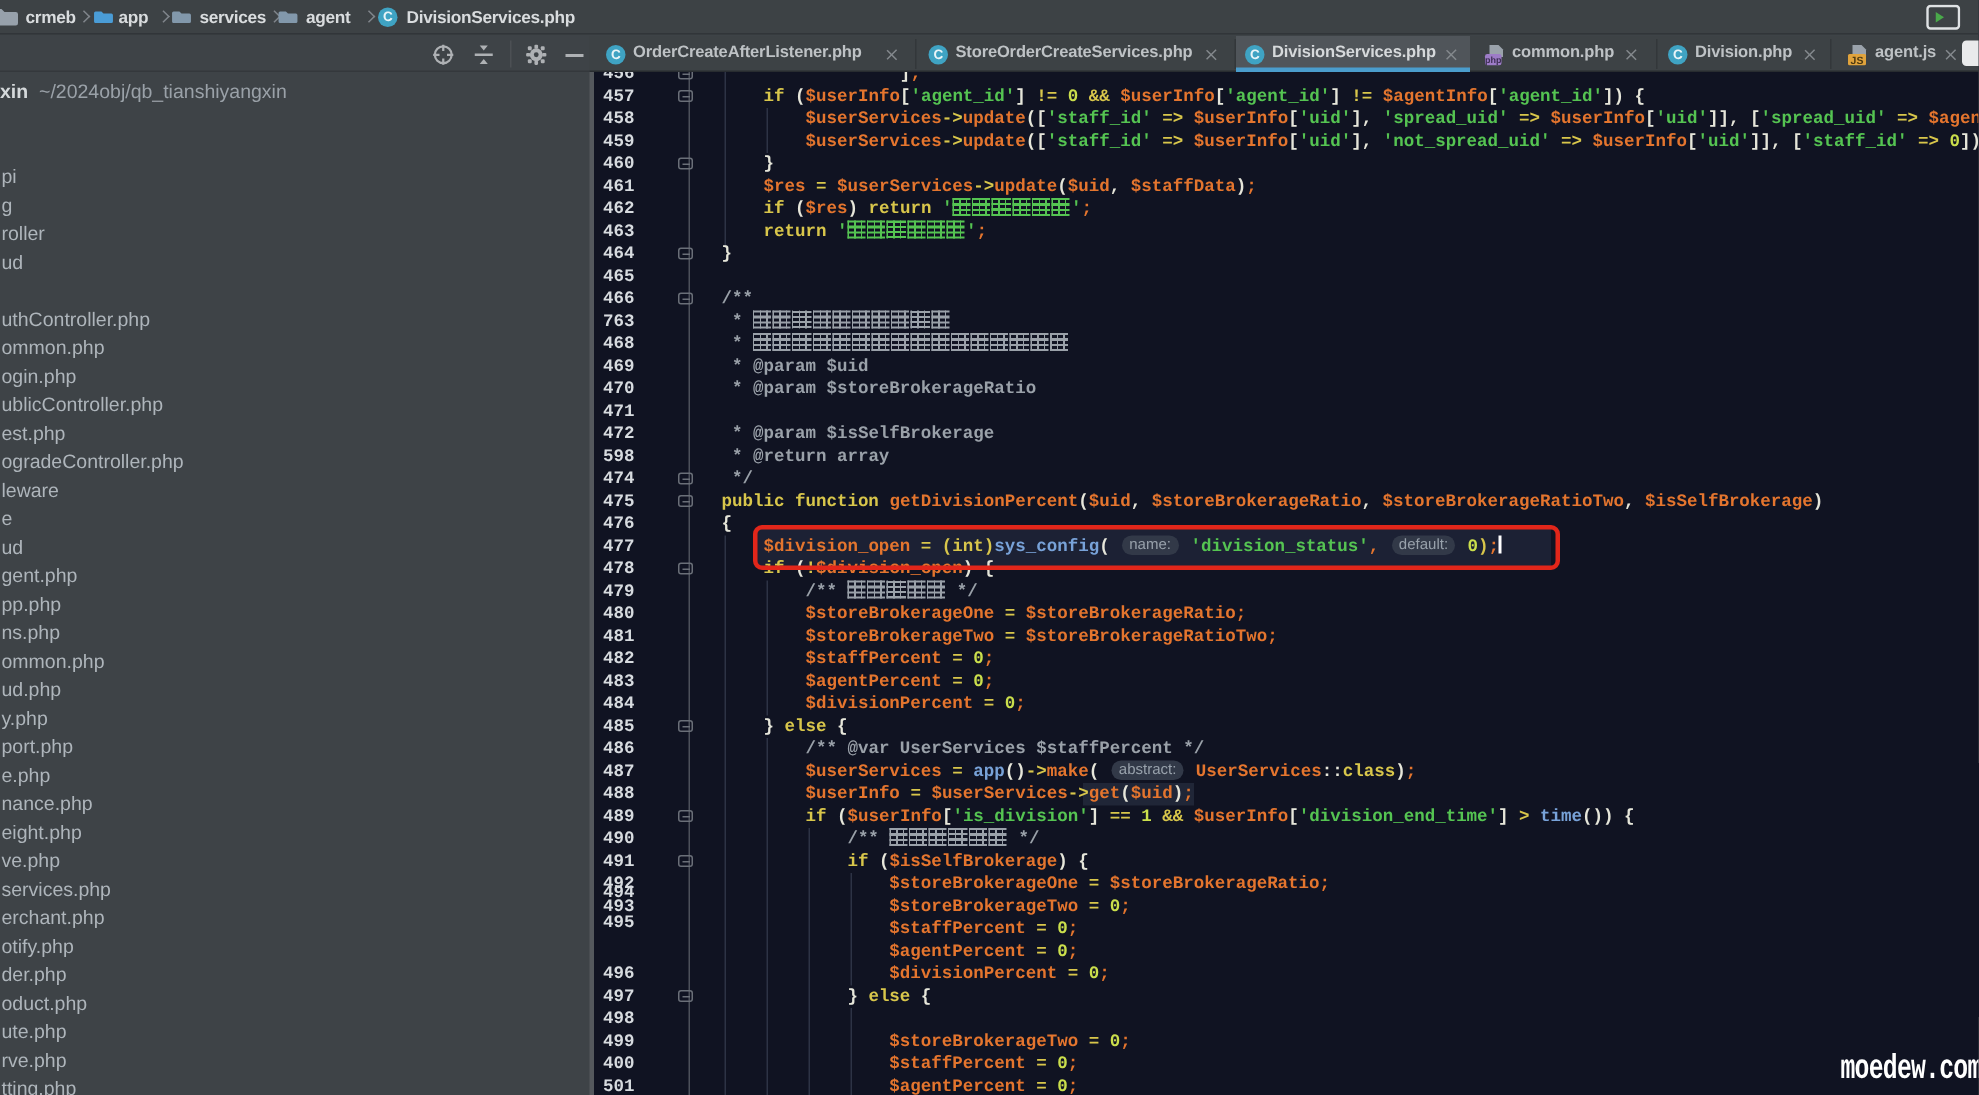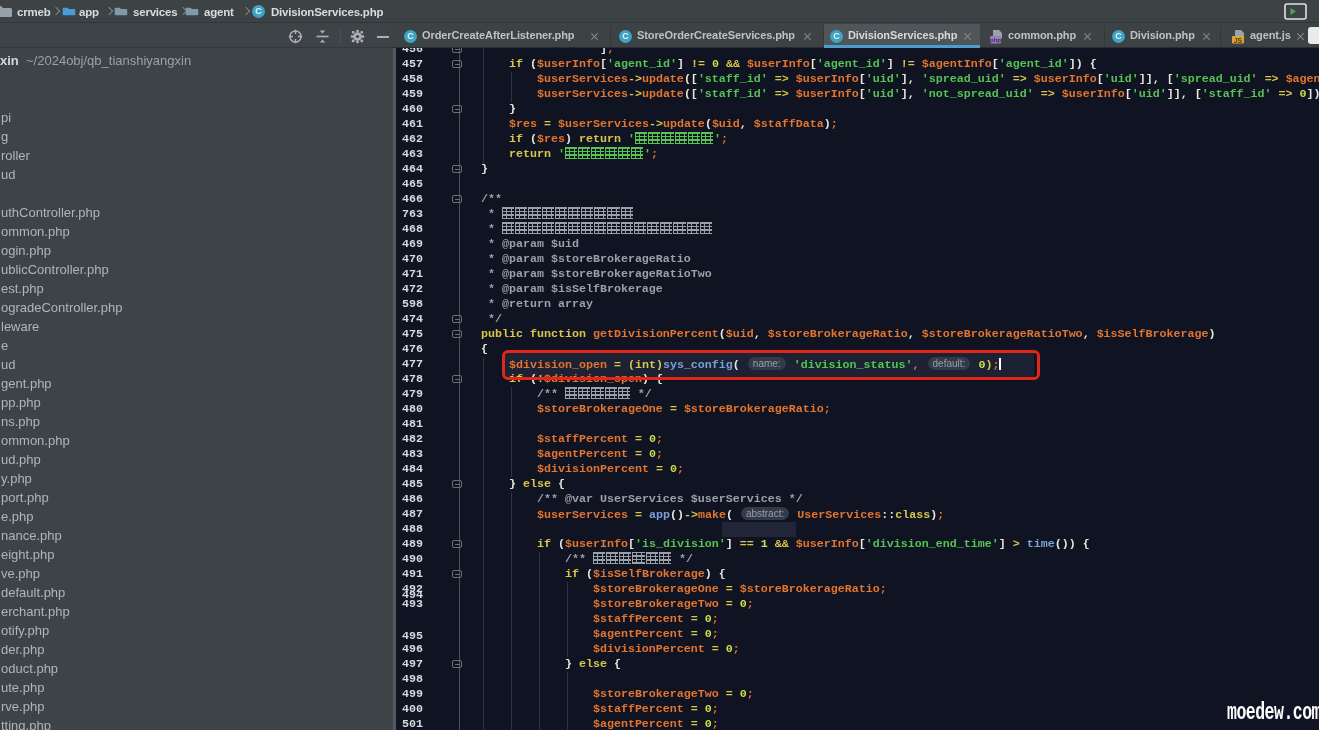--- a/index.html
+++ b/index.html
@@ -118,21 +118,21 @@
     <div class="trow" style="top:371px">pp.php</div>
     <div class="trow" style="top:390px">ns.php</div>
     <div class="trow" style="top:409px">ommon.php</div>
     <div class="trow" style="top:428px">ud.php</div>
     <div class="trow" style="top:447px">y.php</div>
     <div class="trow" style="top:466px">port.php</div>
     <div class="trow" style="top:485px">e.php</div>
     <div class="trow" style="top:504px">nance.php</div>
     <div class="trow" style="top:523px">eight.php</div>
     <div class="trow" style="top:542px">ve.php</div>
-    <div class="trow" style="top:561px">default.php</div>
+    <div class="trow" style="top:561px">services.php</div>
     <div class="trow" style="top:580px">erchant.php</div>
     <div class="trow" style="top:599px">otify.php</div>
     <div class="trow" style="top:618px">der.php</div>
     <div class="trow" style="top:637px">oduct.php</div>
     <div class="trow" style="top:656px">ute.php</div>
     <div class="trow" style="top:675px">rve.php</div>
     <div class="trow" style="top:694px">tting.php</div>
   </div>
   <div id="tabbar" class="abs">
     <div class="tab" style="left:0;width:217px">
@@ -215,66 +215,67 @@
       <div class="ln" style="top:144px"><span class="w">    </span><span class="c">/**</span></div>
       <div class="num" style="top:159px">763</div>
       <div class="ln" style="top:159px"><span class="w">     </span><span class="c">* </span><i class="cn" style="color:#9aa1a9"></i><i class="cn" style="color:#9aa1a9"></i><i class="cn" style="color:#9aa1a9"></i><i class="cn" style="color:#9aa1a9"></i><i class="cn" style="color:#9aa1a9"></i><i class="cn" style="color:#9aa1a9"></i><i class="cn" style="color:#9aa1a9"></i><i class="cn" style="color:#9aa1a9"></i><i class="cn" style="color:#9aa1a9"></i><i class="cn" style="color:#9aa1a9"></i></div>
       <div class="num" style="top:174px">468</div>
       <div class="ln" style="top:174px"><span class="w">     </span><span class="c">* </span><i class="cn" style="color:#9aa1a9"></i><i class="cn" style="color:#9aa1a9"></i><i class="cn" style="color:#9aa1a9"></i><i class="cn" style="color:#9aa1a9"></i><i class="cn" style="color:#9aa1a9"></i><i class="cn" style="color:#9aa1a9"></i><i class="cn" style="color:#9aa1a9"></i><i class="cn" style="color:#9aa1a9"></i><i class="cn" style="color:#9aa1a9"></i><i class="cn" style="color:#9aa1a9"></i><i class="cn" style="color:#9aa1a9"></i><i class="cn" style="color:#9aa1a9"></i><i class="cn" style="color:#9aa1a9"></i><i class="cn" style="color:#9aa1a9"></i><i class="cn" style="color:#9aa1a9"></i><i class="cn" style="color:#9aa1a9"></i></div>
       <div class="num" style="top:189px">469</div>
       <div class="ln" style="top:189px"><span class="w">     </span><span class="c">* @param $uid</span></div>
       <div class="num" style="top:204px">470</div>
       <div class="ln" style="top:204px"><span class="w">     </span><span class="c">* @param $storeBrokerageRatio</span></div>
       <div class="num" style="top:219px">471</div>
-      <div class="ln" style="top:219px"><span class="w">     </span><span class="c">* @param $storeBrokerageRatioTwo</span></div>
       <div class="num" style="top:234px">472</div>
       <div class="ln" style="top:234px"><span class="w">     </span><span class="c">* @param $isSelfBrokerage</span></div>
       <div class="num" style="top:249px">598</div>
       <div class="ln" style="top:249px"><span class="w">     </span><span class="c">* @return array</span></div>
       <div class="num" style="top:264px">474</div>
       <div class="ln" style="top:264px"><span class="w">     </span><span class="c">*/</span></div>
       <div class="num" style="top:279px">475</div>
       <div class="ln" style="top:279px"><span class="w">    </span><span class="y">public function</span><span class="w"> </span><span class="o">getDivisionPercent</span><span class="w">(</span><span class="o">$uid</span><span class="w">, </span><span class="o">$storeBrokerageRatio</span><span class="w">, </span><span class="o">$storeBrokerageRatioTwo</span><span class="w">, </span><span class="o">$isSelfBrokerage</span><span class="w">)</span></div>
       <div class="num" style="top:294px">476</div>
       <div class="ln" style="top:294px"><span class="w">    </span><span class="w">{</span></div>
       <div class="num" style="top:309px">477</div>
       <div class="ln" style="top:309px"><span class="w">        </span><span class="o">$division_open</span><span class="w"> </span><span class="y">=</span><span class="w"> </span><span class="y">(int)</span><span class="b">sys_config</span><span class="w">( </span><span class="pill">name:</span><span class="w"> </span><span class="g">'division_status'</span><span class="o">,</span><span class="w"> </span><span class="pill">default:</span><span class="w"> </span><span class="n">0</span><span class="y">)</span><span class="o">;</span><span id="caret"></span></div>
       <div class="num" style="top:324px">478</div>
       <div class="ln" style="top:324px"><span class="w">        </span><span class="y">if</span><span class="w"> (</span><span class="y">!</span><span class="o">$division_open</span><span class="w">) {</span></div>
       <div class="num" style="top:339px">479</div>
       <div class="ln" style="top:339px"><span class="w">            </span><span class="c">/** </span><i class="cn" style="color:#9aa1a9"></i><i class="cn" style="color:#9aa1a9"></i><i class="cn" style="color:#9aa1a9"></i><i class="cn" style="color:#9aa1a9"></i><i class="cn" style="color:#9aa1a9"></i><span class="c"> */</span></div>
       <div class="num" style="top:354px">480</div>
       <div class="ln" style="top:354px"><span class="w">            </span><span class="o">$storeBrokerageOne</span><span class="w"> </span><span class="y">=</span><span class="w"> </span><span class="o">$storeBrokerageRatio</span><span class="o">;</span></div>
       <div class="num" style="top:369px">481</div>
+      <div class="ln" style="top:369px"><span class="w">            </span><span class="o">$storeBrokerageTwo</span><span class="w"> </span><span class="y">=</span><span class="w"> </span><span class="o">$storeBrokerageRatioTwo</span><span class="o">;</span></div>
       <div class="num" style="top:384px">482</div>
       <div class="ln" style="top:384px"><span class="w">            </span><span class="o">$staffPercent</span><span class="w"> </span><span class="y">=</span><span class="w"> </span><span class="n">0</span><span class="o">;</span></div>
       <div class="num" style="top:399px">483</div>
       <div class="ln" style="top:399px"><span class="w">            </span><span class="o">$agentPercent</span><span class="w"> </span><span class="y">=</span><span class="w"> </span><span class="n">0</span><span class="o">;</span></div>
       <div class="num" style="top:414px">484</div>
       <div class="ln" style="top:414px"><span class="w">            </span><span class="o">$divisionPercent</span><span class="w"> </span><span class="y">=</span><span class="w"> </span><span class="n">0</span><span class="o">;</span></div>
       <div class="num" style="top:429px">485</div>
       <div class="ln" style="top:429px"><span class="w">        </span><span class="w">} </span><span class="y">else</span><span class="w"> {</span></div>
       <div class="num" style="top:444px">486</div>
-      <div class="ln" style="top:444px"><span class="w">            </span><span class="c">/** @var UserServices $userServices */</span></div>
+      <div class="ln" style="top:444px"><span class="w">            </span><span class="c">/** @var UserServices $staffPercent */</span></div>
       <div class="num" style="top:459px">487</div>
       <div class="ln" style="top:459px"><span class="w">            </span><span class="o">$userServices</span><span class="w"> </span><span class="y">=</span><span class="w"> </span><span class="b">app</span><span class="w">()</span><span class="y">-&gt;</span><span class="o">make</span><span class="w">( </span><span class="pill">abstract:</span><span class="w"> </span><span class="o">UserServices</span><span class="w">::</span><span class="y">class</span><span class="w">)</span><span class="o">;</span></div>
       <div class="num" style="top:474px">488</div>
+      <div class="ln" style="top:474px"><span class="w">            </span><span class="o">$userInfo</span><span class="w"> </span><span class="y">=</span><span class="w"> </span><span class="o">$userServices</span><span class="y">-&gt;</span><span class="o">get</span><span class="w">(</span><span class="o">$uid</span><span class="w">)</span><span class="o">;</span></div>
       <div class="num" style="top:489px">489</div>
       <div class="ln" style="top:489px"><span class="w">            </span><span class="y">if</span><span class="w"> (</span><span class="o">$userInfo</span><span class="w">[</span><span class="g">'is_division'</span><span class="w">] </span><span class="y">==</span><span class="w"> </span><span class="n">1</span><span class="w"> </span><span class="y">&amp;&amp;</span><span class="w"> </span><span class="o">$userInfo</span><span class="w">[</span><span class="g">'division_end_time'</span><span class="w">] </span><span class="y">&gt;</span><span class="w"> </span><span class="b">time</span><span class="w">()) {</span></div>
       <div class="num" style="top:504px">490</div>
       <div class="ln" style="top:504px"><span class="w">                </span><span class="c">/** </span><i class="cn" style="color:#9aa1a9"></i><i class="cn" style="color:#9aa1a9"></i><i class="cn" style="color:#9aa1a9"></i><i class="cn" style="color:#9aa1a9"></i><i class="cn" style="color:#9aa1a9"></i><i class="cn" style="color:#9aa1a9"></i><span class="c"> */</span></div>
       <div class="num" style="top:519px">491</div>
       <div class="ln" style="top:519px"><span class="w">                </span><span class="y">if</span><span class="w"> (</span><span class="o">$isSelfBrokerage</span><span class="w">) {</span></div>
       <div class="num" style="top:534px">492</div>
       <div class="ln" style="top:534px"><span class="w">                    </span><span class="o">$storeBrokerageOne</span><span class="w"> </span><span class="y">=</span><span class="w"> </span><span class="o">$storeBrokerageRatio</span><span class="o">;</span></div>
       <div class="num" style="top:549px">493</div>
       <div class="ln" style="top:549px"><span class="w">                    </span><span class="o">$storeBrokerageTwo</span><span class="w"> </span><span class="y">=</span><span class="w"> </span><span class="n">0</span><span class="o">;</span></div>
       <div class="num" style="top:540px">494</div>
       <div class="ln" style="top:564px"><span class="w">                    </span><span class="o">$staffPercent</span><span class="w"> </span><span class="y">=</span><span class="w"> </span><span class="n">0</span><span class="o">;</span></div>
-      <div class="num" style="top:581px">495</div>
+      <div class="num" style="top:560px">495</div>
       <div class="ln" style="top:579px"><span class="w">                    </span><span class="o">$agentPercent</span><span class="w"> </span><span class="y">=</span><span class="w"> </span><span class="n">0</span><span class="o">;</span></div>
       <div class="num" style="top:594px">496</div>
       <div class="ln" style="top:594px"><span class="w">                    </span><span class="o">$divisionPercent</span><span class="w"> </span><span class="y">=</span><span class="w"> </span><span class="n">0</span><span class="o">;</span></div>
       <div class="num" style="top:609px">497</div>
       <div class="ln" style="top:609px"><span class="w">                </span><span class="w">} </span><span class="y">else</span><span class="w"> {</span></div>
       <div class="num" style="top:624px">498</div>
       <div class="num" style="top:639px">499</div>
       <div class="ln" style="top:639px"><span class="w">                    </span><span class="o">$storeBrokerageTwo</span><span class="w"> </span><span class="y">=</span><span class="w"> </span><span class="n">0</span><span class="o">;</span></div>
       <div class="num" style="top:654px">400</div>
       <div class="ln" style="top:654px"><span class="w">                    </span><span class="o">$staffPercent</span><span class="w"> </span><span class="y">=</span><span class="w"> </span><span class="n">0</span><span class="o">;</span></div>

